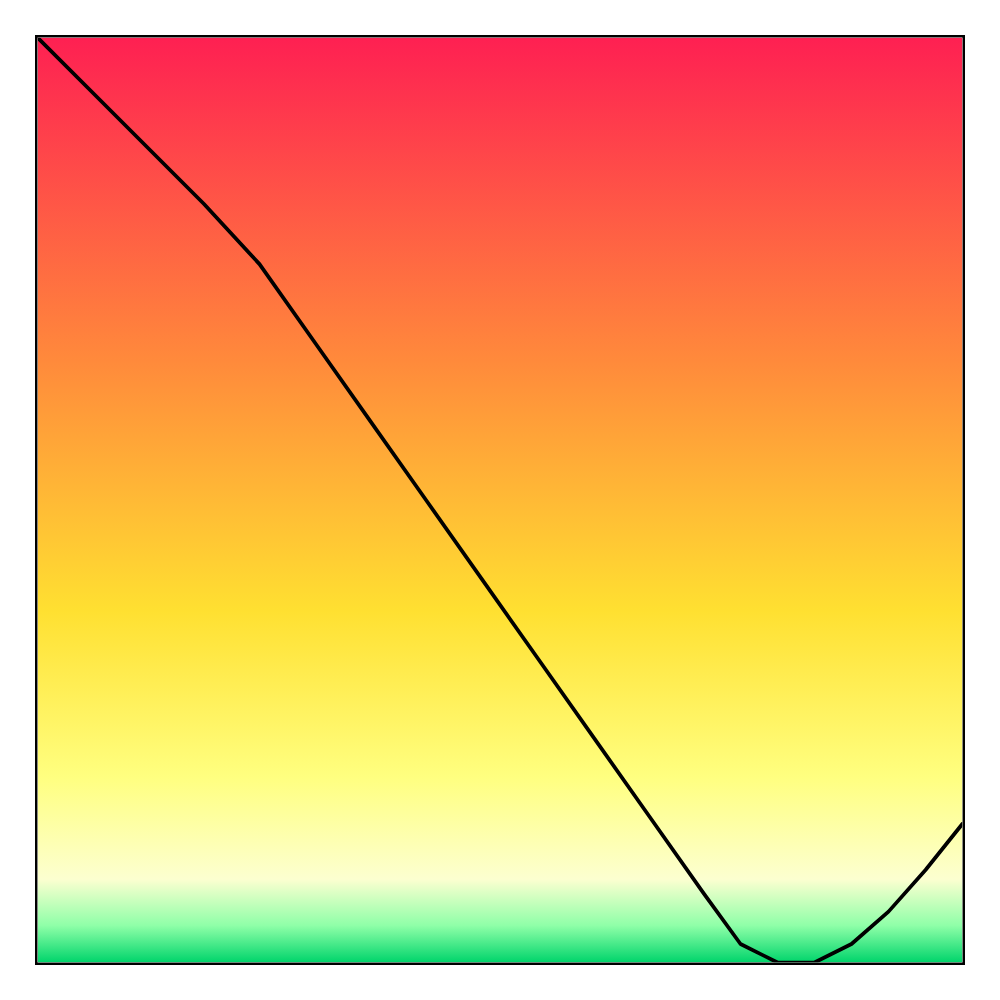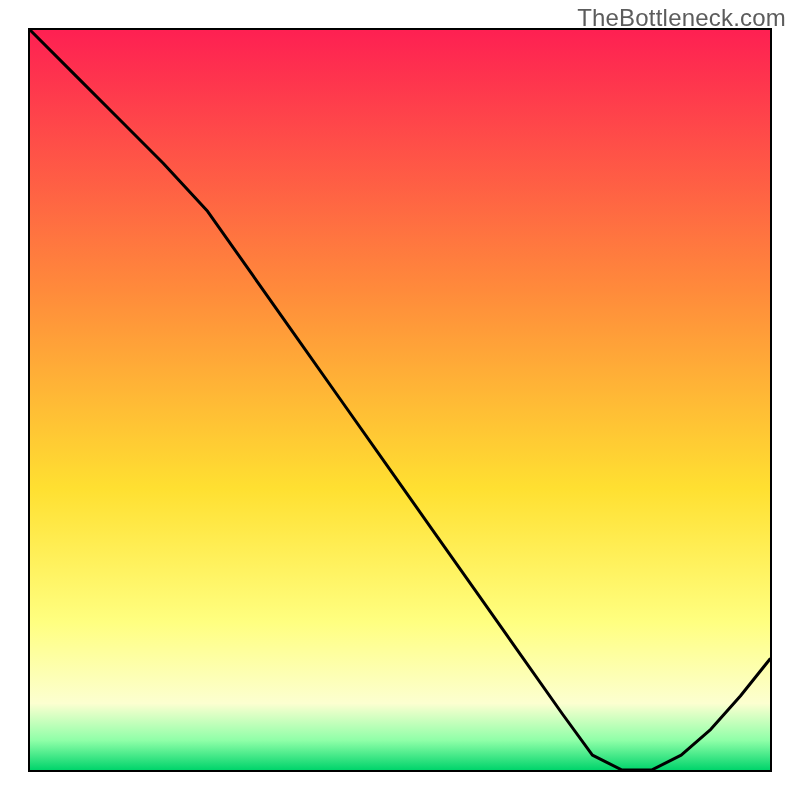--- a/index.html
+++ b/index.html
@@ -47,21 +47,20 @@
     font-weight: 700;
     color: #c33e3e;
     letter-spacing: 0.5px;
     user-select: none;
   }
 </style>
 </head>
 <body>
 
 <div class="container">
-  <div class="watermark">TheBottleneck.com</div>
 
   <div class="chart-wrap">
     <svg viewBox="0 0 740 740" preserveAspectRatio="none">
       <defs>
         <linearGradient id="bg-grad" x1="0" y1="0" x2="0" y2="1">
           <stop id="g0" offset="0%" stop-color="#fe2052"></stop>
           <stop id="g1" offset="35%" stop-color="#ff8a3b"></stop>
           <stop id="g2" offset="62%" stop-color="#ffe031"></stop>
           <stop id="g3" offset="80%" stop-color="#ffff80"></stop>
           <stop id="g4" offset="91%" stop-color="#fcffd0"></stop>

